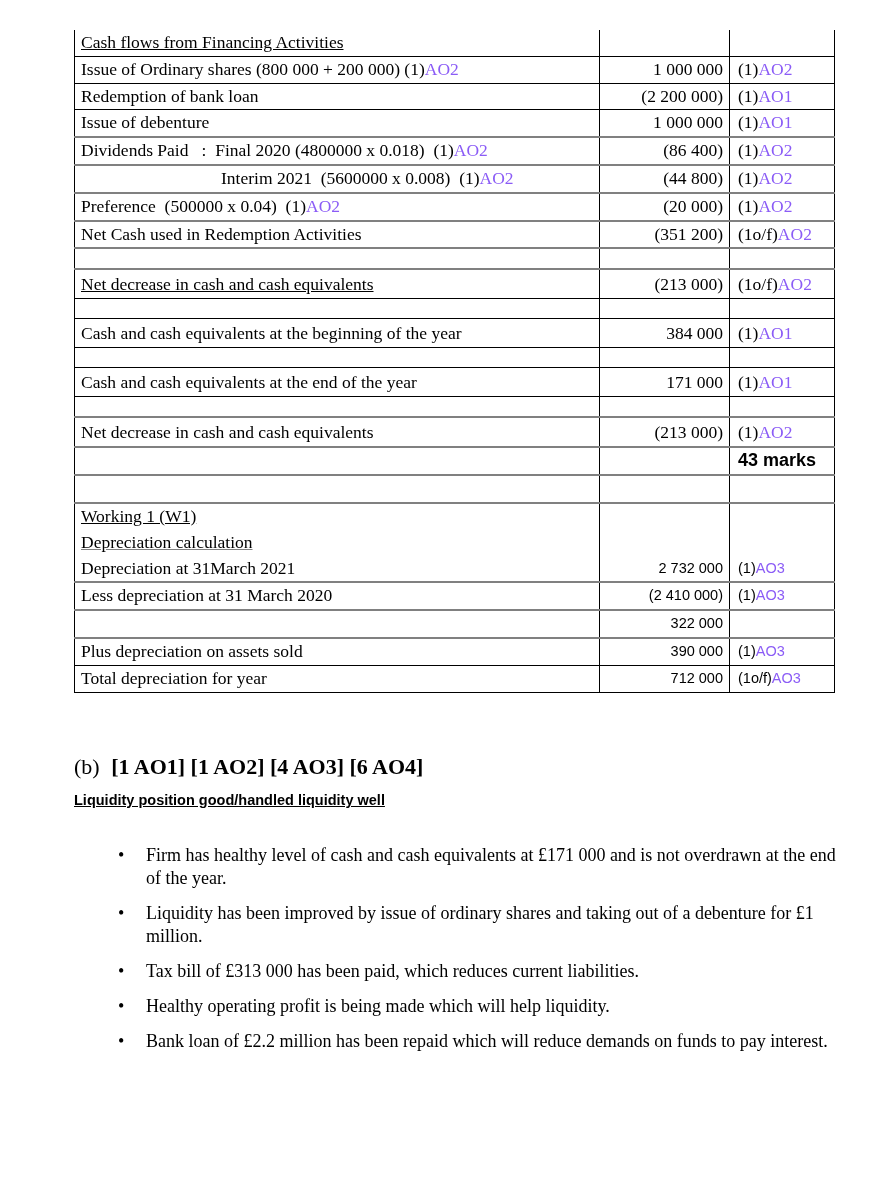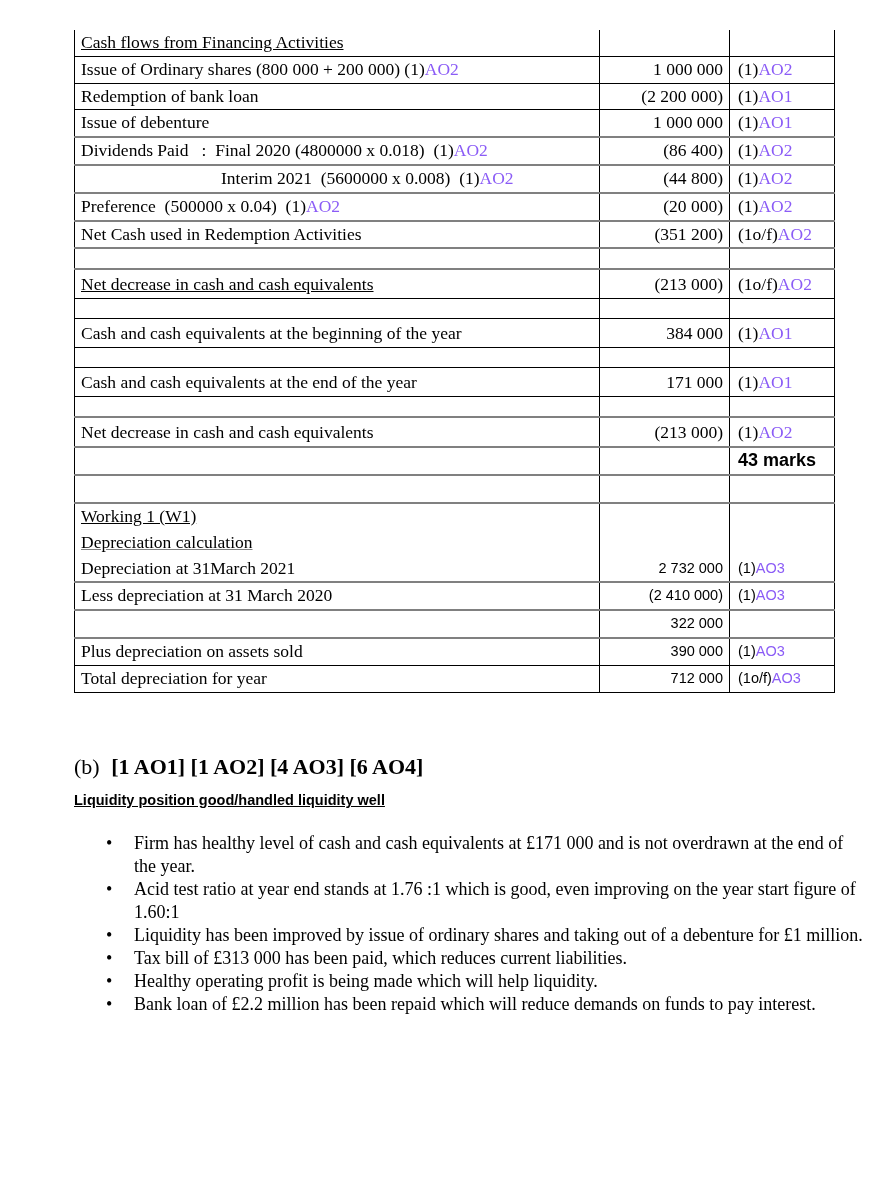--- a/index.html
+++ b/index.html
@@ -42,21 +42,21 @@
     font-size: 14.5px; font-weight: bold; text-decoration: underline;
   }
 
   ul.points {
     position: absolute; left: 98px; top: 832px; width: 730px;
     margin: 0; padding: 0 0 0 36px;
     font-family: "Liberation Serif", "DejaVu Serif", serif;
     font-size: 18px; line-height: 23px;
     list-style: none;
   }
-  ul.points li { position: relative; margin: 0; }
+  ul.points li { position: relative; margin: 12px; }
   ul.points li::before {
     content: "\2022"; position: absolute; left: -28px; top: 0; font-size: 18px;
   }
 </style>
 </head>
 <body>
 
 <table class="cf">
 
   <tbody>
@@ -197,18 +197,17 @@
 
 <div class="partb">
   <span>(b)</span>
   <span class="marks">[1 AO1] [1 AO2] [4 AO3] [6 AO4]</span>
 </div>
 
 <div class="liq-title">Liquidity position good/handled liquidity well</div>
 
 <ul class="points">
   <li>Firm has healthy level of cash and cash equivalents at £171 000 and is not overdrawn at the end of the year.</li>
-  <li>Acid test ratio at year end stands at 1.76 :1 which is good, even improving on the year start figure of 1.60:1</li>
   <li>Liquidity has been improved by issue of ordinary shares and taking out of a debenture for £1 million.</li>
   <li>Tax bill of £313 000 has been paid, which reduces current liabilities.</li>
   <li>Healthy operating profit is being made which will help liquidity.</li>
   <li>Bank loan of £2.2 million has been repaid which will reduce demands on funds to pay interest.</li>
 </ul>
 
 </body></html>

